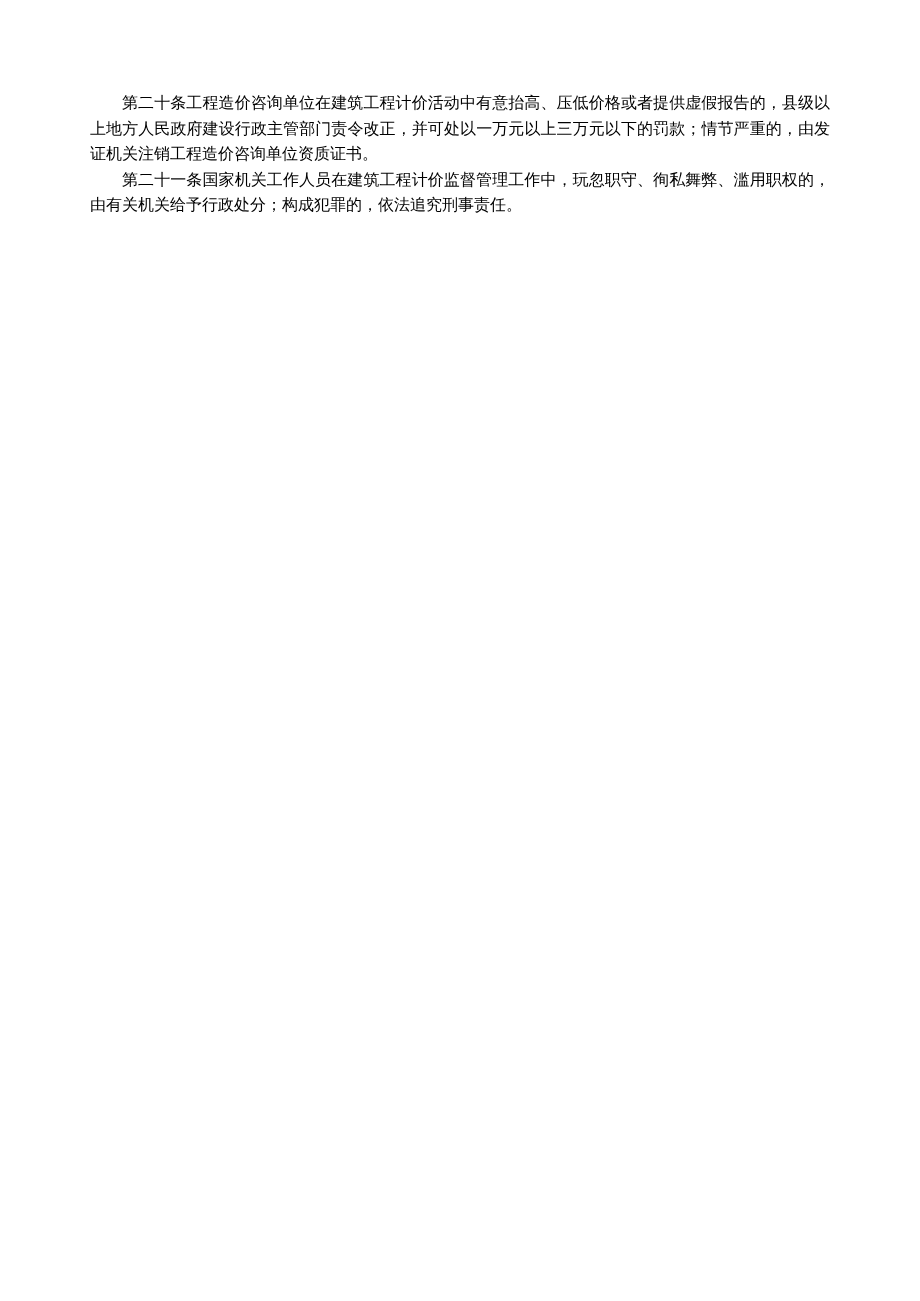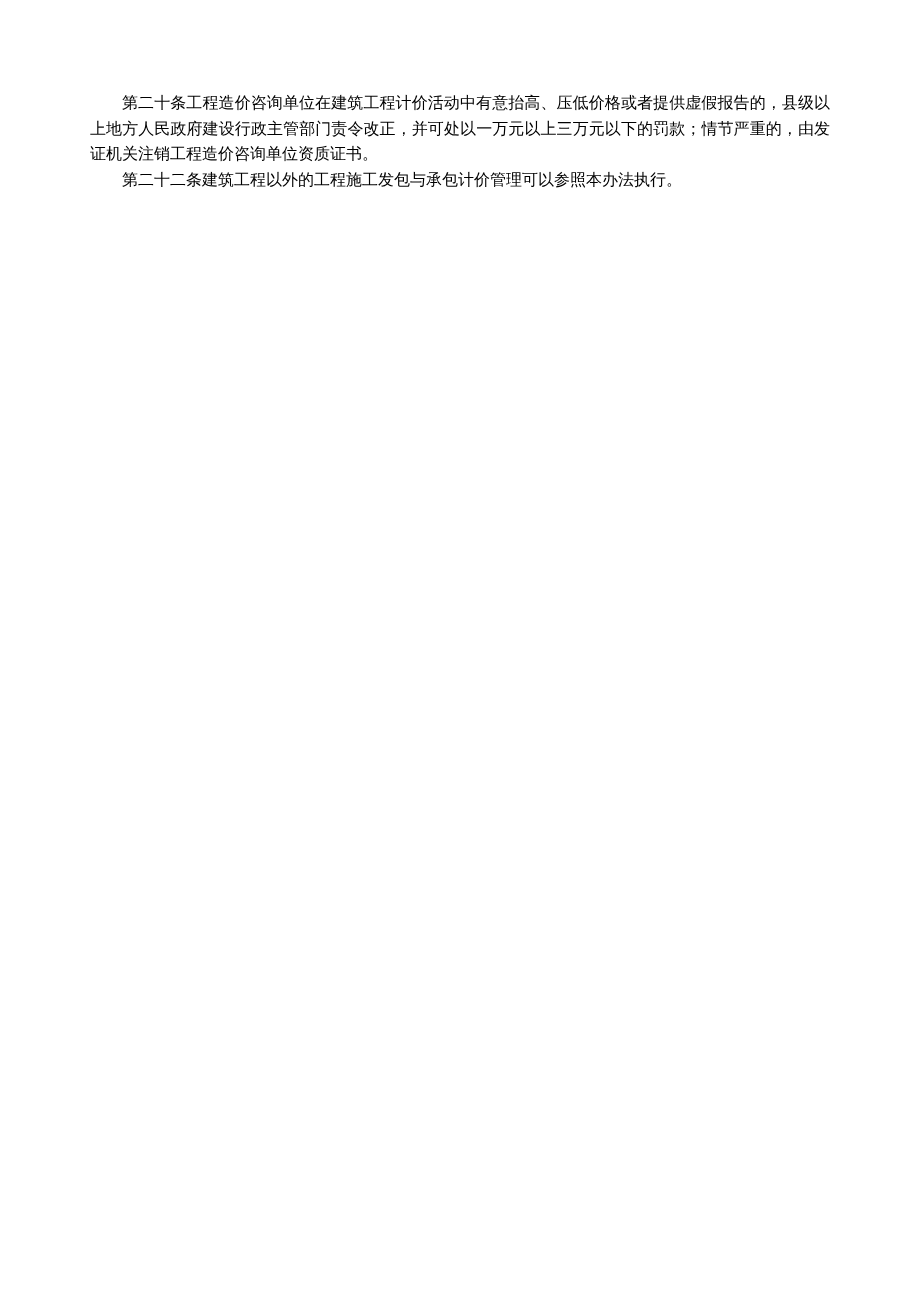--- a/index.html
+++ b/index.html
@@ -21,14 +21,14 @@
       text-align: justify;
       text-indent: 2em;
       margin: 0;
     }
   </style>
 </head>
 <body>
 
 <div class="content">
   <p class="paragraph">第二十条工程造价咨询单位在建筑工程计价活动中有意抬高、压低价格或者提供虚假报告的，县级以上地方人民政府建设行政主管部门责令改正，并可处以一万元以上三万元以下的罚款；情节严重的，由发证机关注销工程造价咨询单位资质证书。</p>
-  <p class="paragraph">第二十二条建筑工程以外的工程施工发包与承包计价管理可以参照本办法执行。</p>
+  <p class="paragraph">第二十一条国家机关工作人员在建筑工程计价监督管理工作中，玩忽职守、徇私舞弊、滥用职权的，由有关机关给予行政处分；构成犯罪的，依法追究刑事责任。</p>
 </div>
 
 </body></html>

